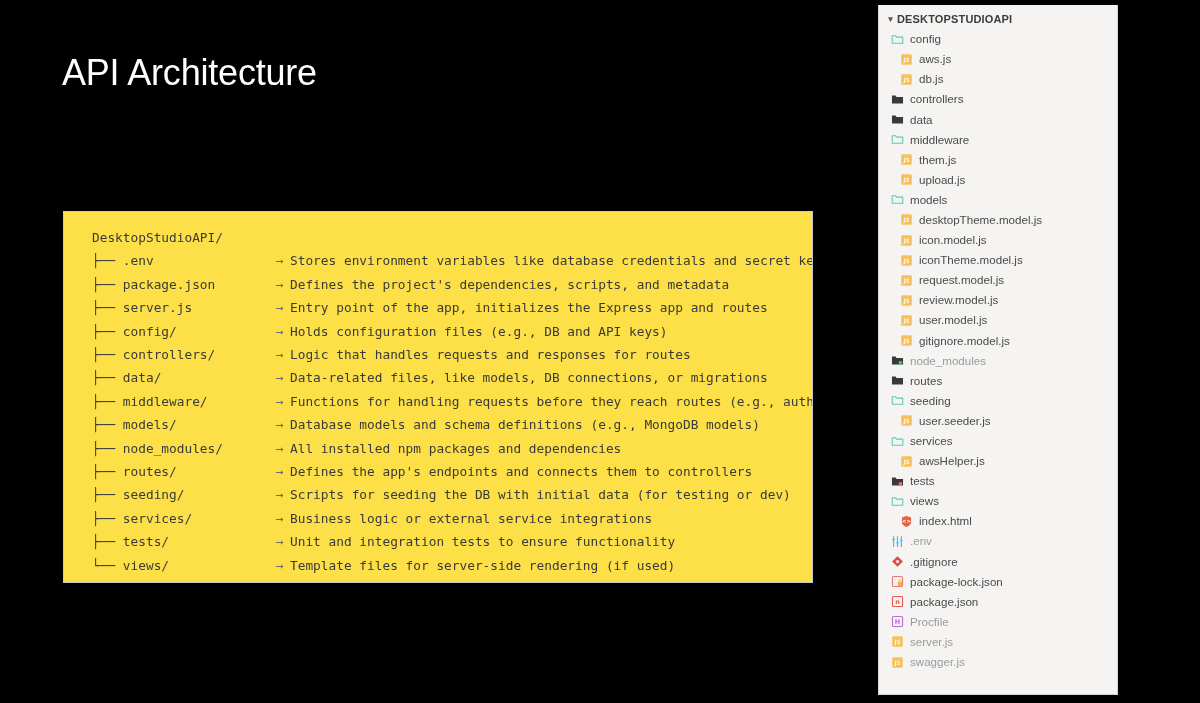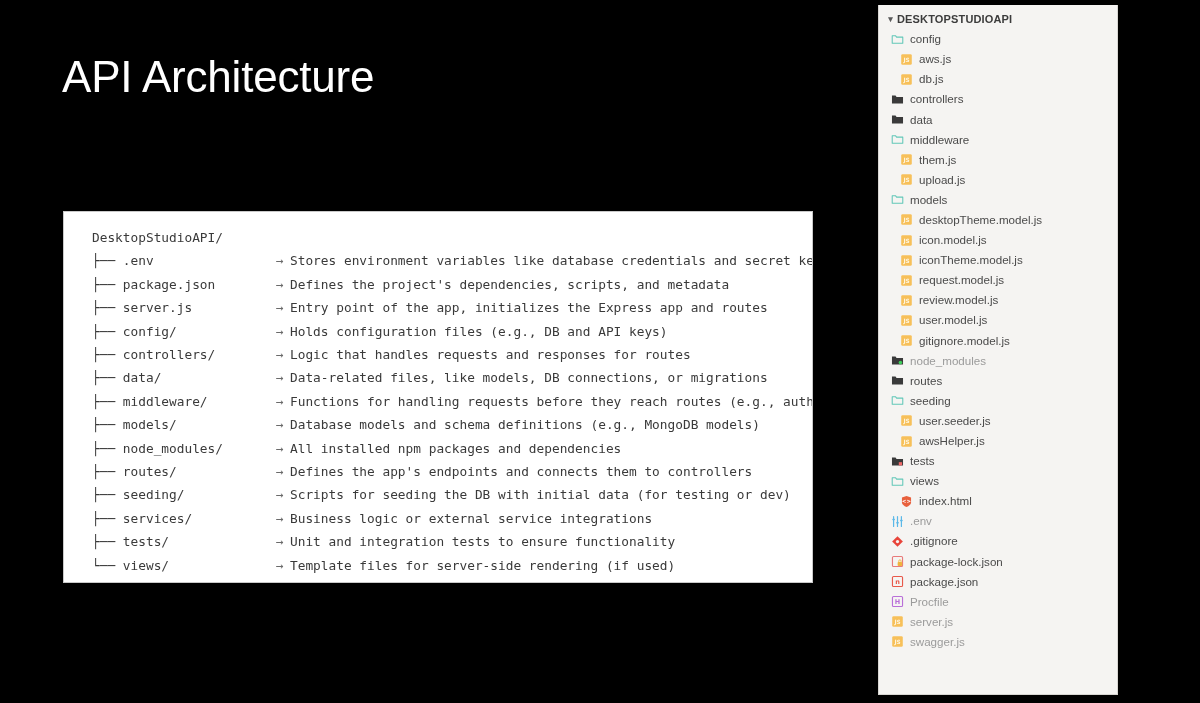--- a/index.html
+++ b/index.html
@@ -18,35 +18,35 @@
     height: 703px;
     background: #000000;
   }
 
   
   #slide-title {
     position: absolute;
     left: 62px;
     top: 52px;
     font-family: "Liberation Sans", sans-serif;
-    font-size: 44px;
+    font-size: 36px;
     font-weight: 400;
     color: #ffffff;
     letter-spacing: -0.2px;
     white-space: nowrap;
   }
 
   
   #code-panel {
     position: absolute;
     left: 63px;
     top: 211px;
     width: 750px;
     height: 372px;
-    background: #ffffff;
+    background: #fde047;
     border: 1px solid #c9c9c9;
     padding: 14px 0 12px 16px;
     font-family: "DejaVu Sans Mono", monospace;
     font-size: 12.8px;
     line-height: 23.4px;
     color: #3a3a3a;
     overflow: hidden;
   }
 
   #code-root-line {
@@ -344,20 +344,28 @@
         </div>
         <div class="ex-row ind2">
           <span style="width: 13px; height: 13px; flex: 0 0 13px; margin-right: 6px; display: block;">
             <svg class="ex-icon" viewBox="0 0 16 16" xmlns="http://www.w3.org/2000/svg">
               <rect x="1.5" y="1.5" width="13" height="13" rx="1.6" fill="#f7c05a"></rect>
               <text x="8" y="11.4" font-family="DejaVu Sans, sans-serif" font-size="7" font-weight="bold" fill="#fff6e0" text-anchor="middle">JS</text>
             </svg>
           </span>
           <span class="ex-label">user.seeder.js</span>
         </div>
+        <div class="ex-row ind1">
+          <span style="width: 13px; height: 13px; flex: 0 0 13px; margin-right: 6px; display: block;">
+            <svg class="ex-icon" viewBox="0 0 16 16" xmlns="http://www.w3.org/2000/svg">
+              <path d="M1.5 3.5h4.2l1.2 1.6h7.6v7.4h-13z" fill="none" stroke="#62c7b8" stroke-width="1.3" stroke-linejoin="round"></path>
+            </svg>
+          </span>
+          <span class="ex-label">services</span>
+        </div>
         <div class="ex-row ind2">
           <span style="width: 13px; height: 13px; flex: 0 0 13px; margin-right: 6px; display: block;">
             <svg class="ex-icon" viewBox="0 0 16 16" xmlns="http://www.w3.org/2000/svg">
               <rect x="1.5" y="1.5" width="13" height="13" rx="1.6" fill="#f7c05a"></rect>
               <text x="8" y="11.4" font-family="DejaVu Sans, sans-serif" font-size="7" font-weight="bold" fill="#fff6e0" text-anchor="middle">JS</text>
             </svg>
           </span>
           <span class="ex-label">awsHelper.js</span>
         </div>
         <div class="ex-row ind1">

